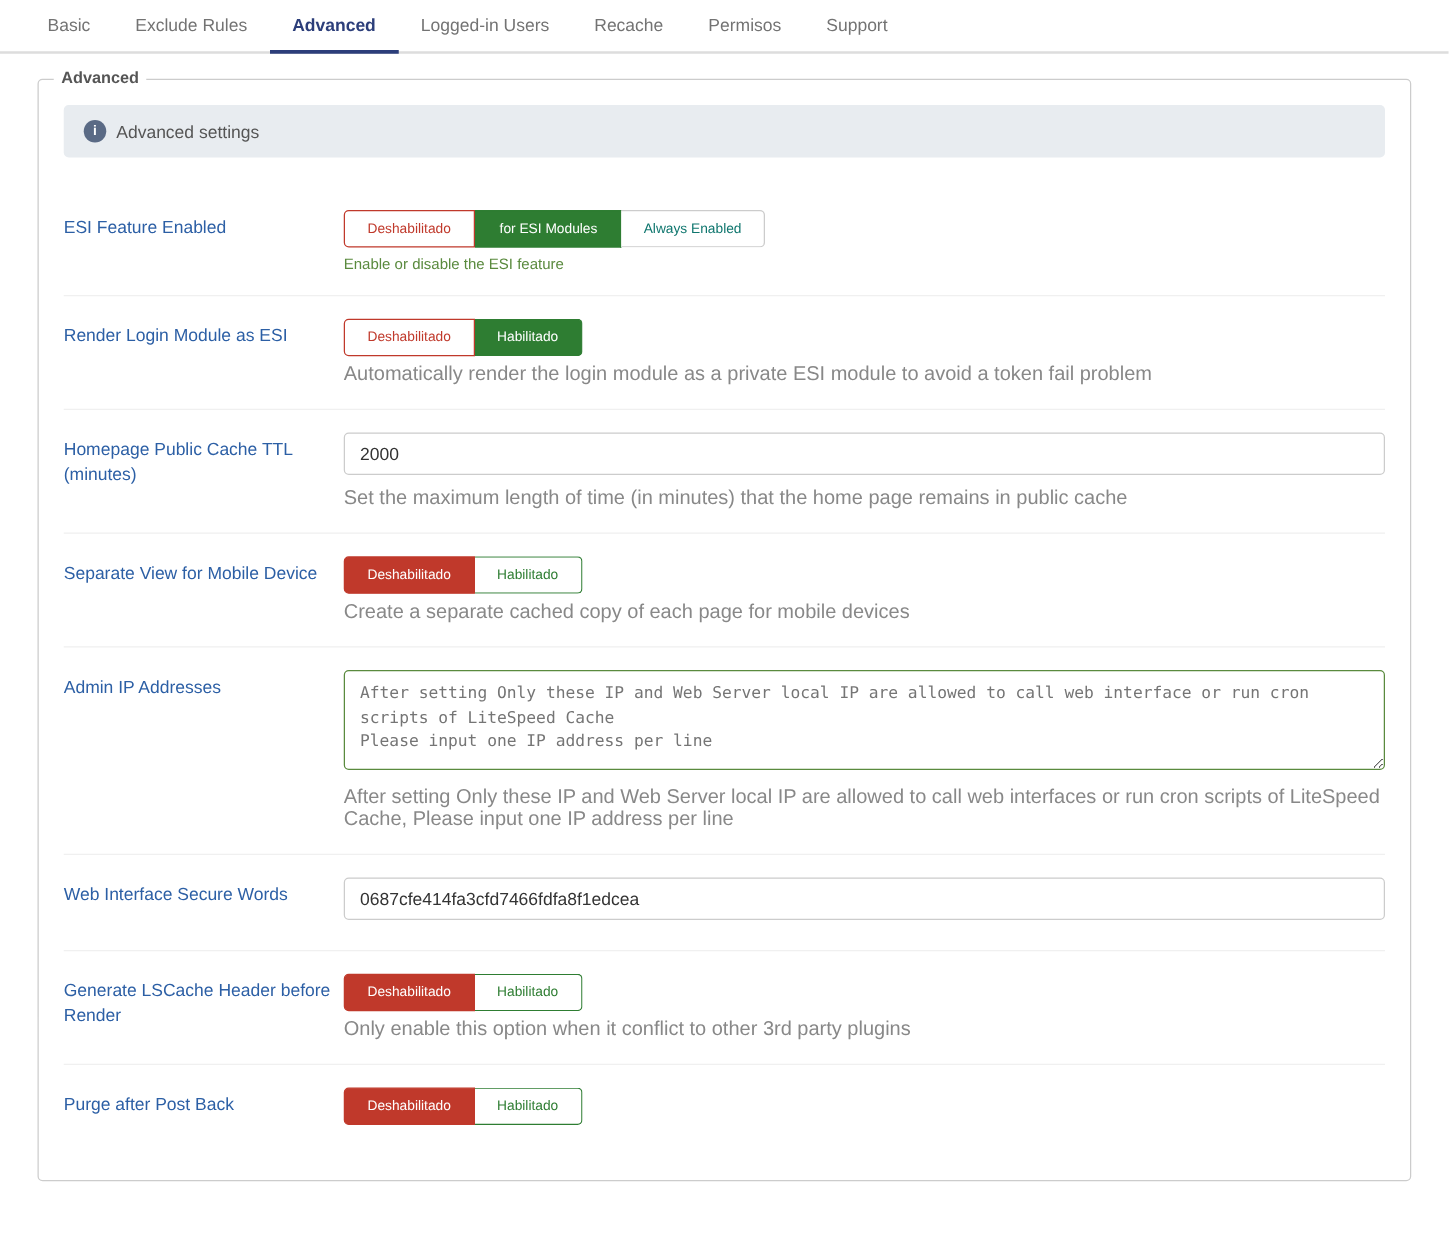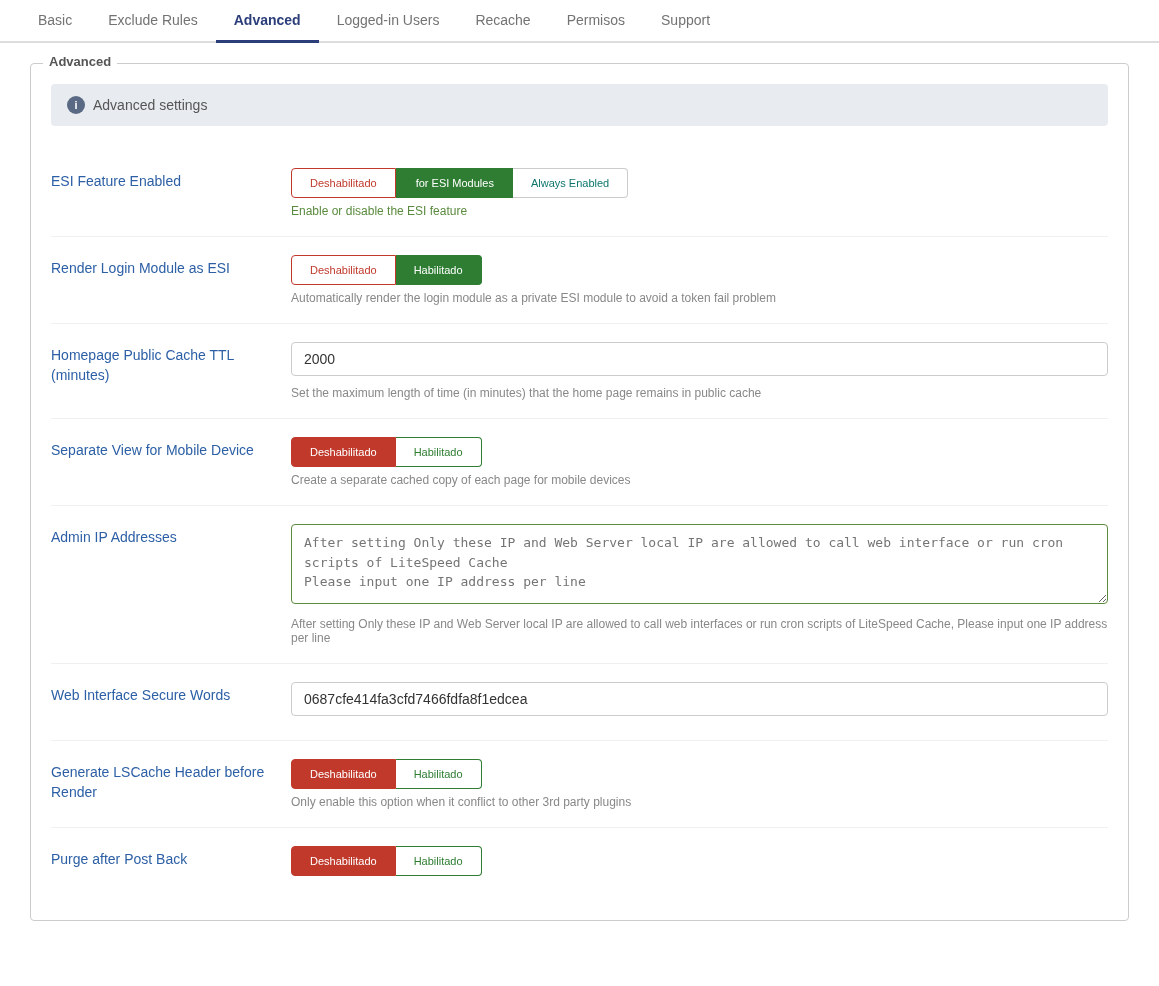--- a/index.html
+++ b/index.html
@@ -75,21 +75,21 @@
       font-weight: bold;
       flex-shrink: 0;
     }
 
     
     .setting-row {
       display: flex;
       align-items: flex-start;
       padding: 18px 0;
       border-bottom: 1px solid #f0f0f0;
-      gap: 20px;
+      gap: 4px;
     }
     .setting-row:last-child { border-bottom: none; }
     .setting-label {
       width: 220px;
       min-width: 220px;
       color: #2c5fa5;
       font-size: 14px;
       font-weight: 500;
       padding-top: 4px;
       line-height: 1.4;
@@ -143,21 +143,21 @@
       border-color: #2e7d32;
     }
 
     
     .help-text {
       font-size: 12px;
       color: #5a8a3e;
       margin-top: 4px;
     }
     .help-text-gray {
-      font-size: 12px;
+      font-size: 16px;
       color: #888;
       margin-top: 4px;
     }
 
     
     .text-input {
       width: 100%;
       padding: 8px 12px;
       border: 1px solid #ccc;
       border-radius: 4px;

